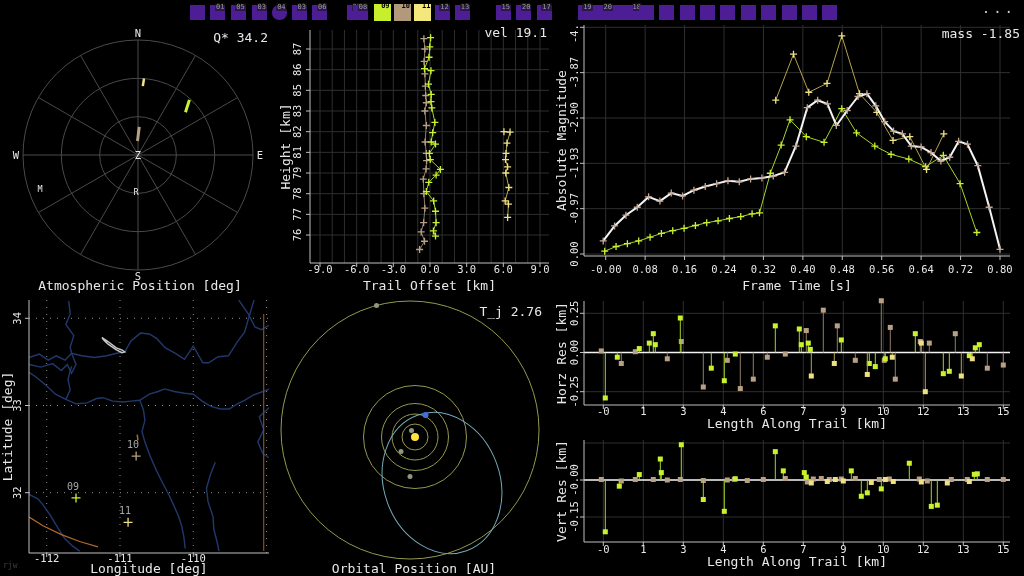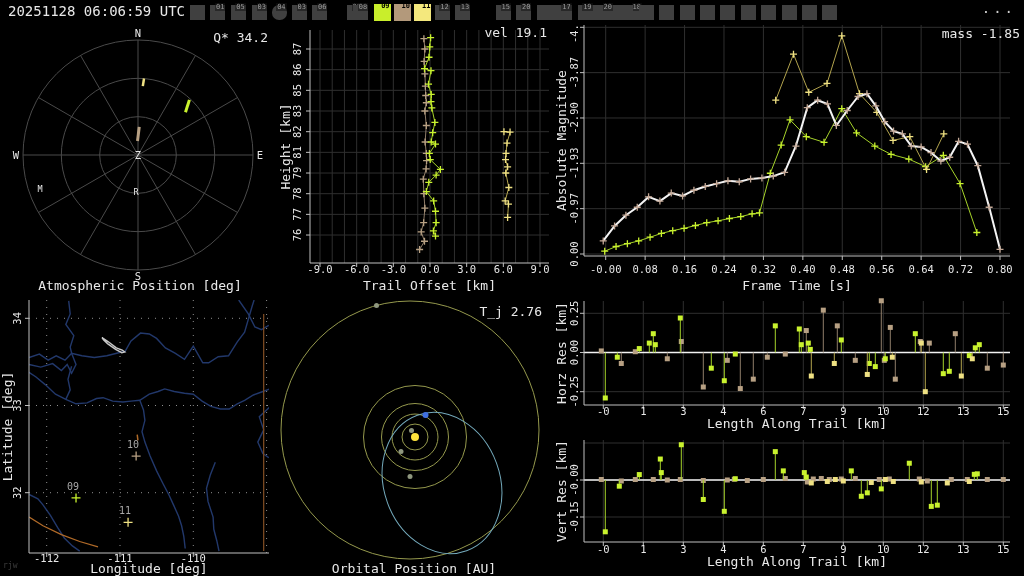--- a/index.html
+++ b/index.html
@@ -2,39 +2,38 @@
 <html><head>
 <meta charset="utf-8">
 <style>
   html,body{margin:0;padding:0;background:#000;}
   #app{position:relative;width:1024px;height:576px;background:#000;overflow:hidden;
        font-family:"DejaVu Sans Mono",monospace;}
   .topbar{position:absolute;left:0;top:0;width:1024px;height:24px;background:#000;}
   .ts{position:absolute;left:8px;top:3px;font-size:14px;color:#e8e8e8;white-space:pre;}
   .menu{position:absolute;right:8px;top:0px;font-size:14px;color:#cfcfcf;letter-spacing:3px;cursor:default;}
   .frames{position:absolute;left:0;top:0;height:24px;width:100%;}
-  .frame{position:absolute;top:5px;width:15px;height:15px;background:#404040;}
+  .frame{position:absolute;top:5px;width:15px;height:15px;background:#4c1d95;}
   .frame.hl{top:4px;width:17px;height:17px;}
   .frame .num{position:absolute;right:0;top:-2px;font-size:7px;line-height:8px;
               color:#9a9a9a;background:rgba(20,20,20,.55);padding:0 1px;}
   .frame.hl .num{color:#000;background:transparent;font-weight:bold;}
   svg text{font-family:"DejaVu Sans Mono",monospace;fill:#e8e8e8;}
   svg .tick{font-size:10.5px;}
   svg .title{font-size:13px;}
   svg .corner{font-size:13px;}
   svg .small{font-size:8.5px;}
   svg .stlab{font-size:10px;fill:#a8a8a8;}
   svg .wm{font-size:8px;fill:#3c3c3c;}
 </style>
 </head>
 <body>
 
 <div id="app">
   <div class="topbar">
-    <span class="ts">20251128 06:06:59 UTC</span>
     <div class="frames" id="framestrip">
         <div class="frame" style="left: 190px;"></div>
         <div class="frame" style="left: 210.4px;">
           <span class="num">01</span>
         </div>
         <div class="frame" style="left: 230.8px;">
           <span class="num">05</span>
         </div>
         <div class="frame" style="left: 252px;">
           <span class="num">03</span>
@@ -71,21 +70,21 @@
         </div>
         <div class="frame" style="left: 475.6px; margin-left: 40px;">
           <span class="num">14</span>
         </div>
         <div class="frame" style="left: 496px;">
           <span class="num">15</span>
         </div>
         <div class="frame" style="left: 516.4px;">
           <span class="num">20</span>
         </div>
-        <div class="frame" style="left: 536.8px; padding-left: 20px;">
+        <div class="frame" style="left: 536.8px;">
           <span class="num">17</span>
         </div>
         <div class="frame" style="left: 591px; padding-left: 36px;">
           <span class="num">18</span>
         </div>
         <div class="frame" style="left: 577.6px;">
           <span class="num">19</span>
         </div>
         <div class="frame" style="left: 598px; text-align: center;">
           <span class="num">20</span>

